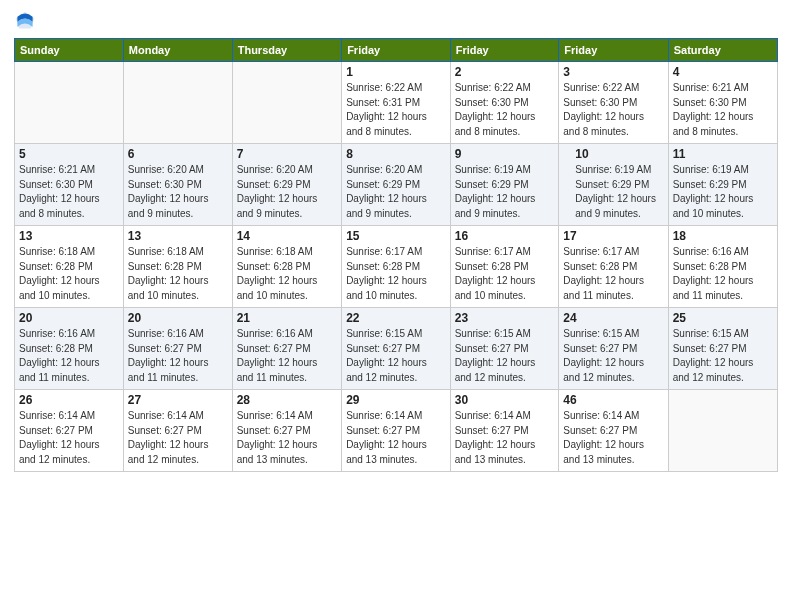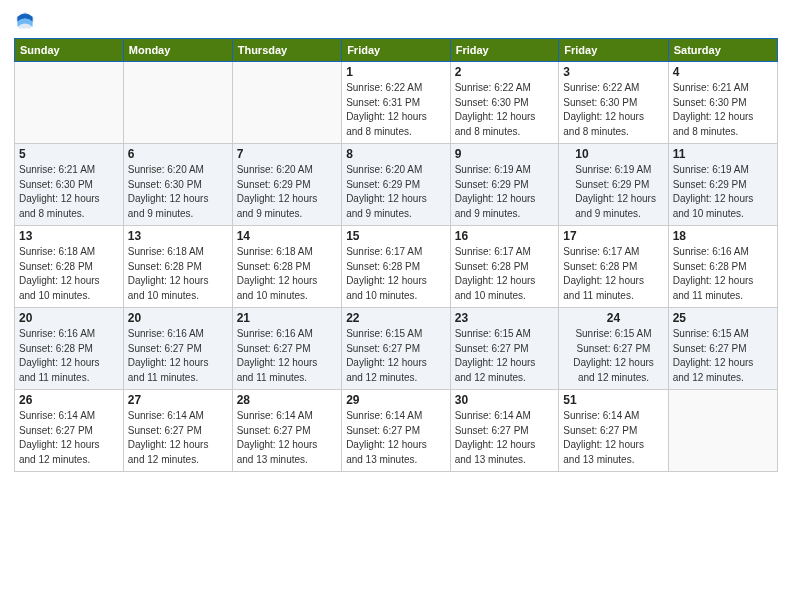--- a/index.html
+++ b/index.html
@@ -294,21 +294,21 @@
 Daylight: 12 hours
 and 12 minutes.</div>
           </td>
           <td style="background: rgb(240, 244, 248);">
             <div class="day-number">23</div>
             <div class="day-info" style="white-space: pre-line;">Sunrise: 6:15 AM
 Sunset: 6:27 PM
 Daylight: 12 hours
 and 12 minutes.</div>
           </td>
-          <td style="background: rgb(240, 244, 248); text-align: center;">
+          <td style="background: rgb(240, 244, 248);">
             <div class="day-number">24</div>
             <div class="day-info" style="white-space: pre-line;">Sunrise: 6:15 AM
 Sunset: 6:27 PM
 Daylight: 12 hours
 and 12 minutes.</div>
           </td>
           <td style="background: rgb(240, 244, 248);">
             <div class="day-number">25</div>
             <div class="day-info" style="white-space: pre-line;">Sunrise: 6:15 AM
 Sunset: 6:27 PM
@@ -346,21 +346,21 @@
 and 13 minutes.</div>
           </td>
           <td>
             <div class="day-number">30</div>
             <div class="day-info" style="white-space: pre-line;">Sunrise: 6:14 AM
 Sunset: 6:27 PM
 Daylight: 12 hours
 and 13 minutes.</div>
           </td>
           <td>
-            <div class="day-number">51</div>
+            <div class="day-number">46</div>
             <div class="day-info" style="white-space: pre-line;">Sunrise: 6:14 AM
 Sunset: 6:27 PM
 Daylight: 12 hours
 and 13 minutes.</div>
           </td>
           <td class="empty"></td>
         </tr>
       </tbody>
   </table>
 </div>

